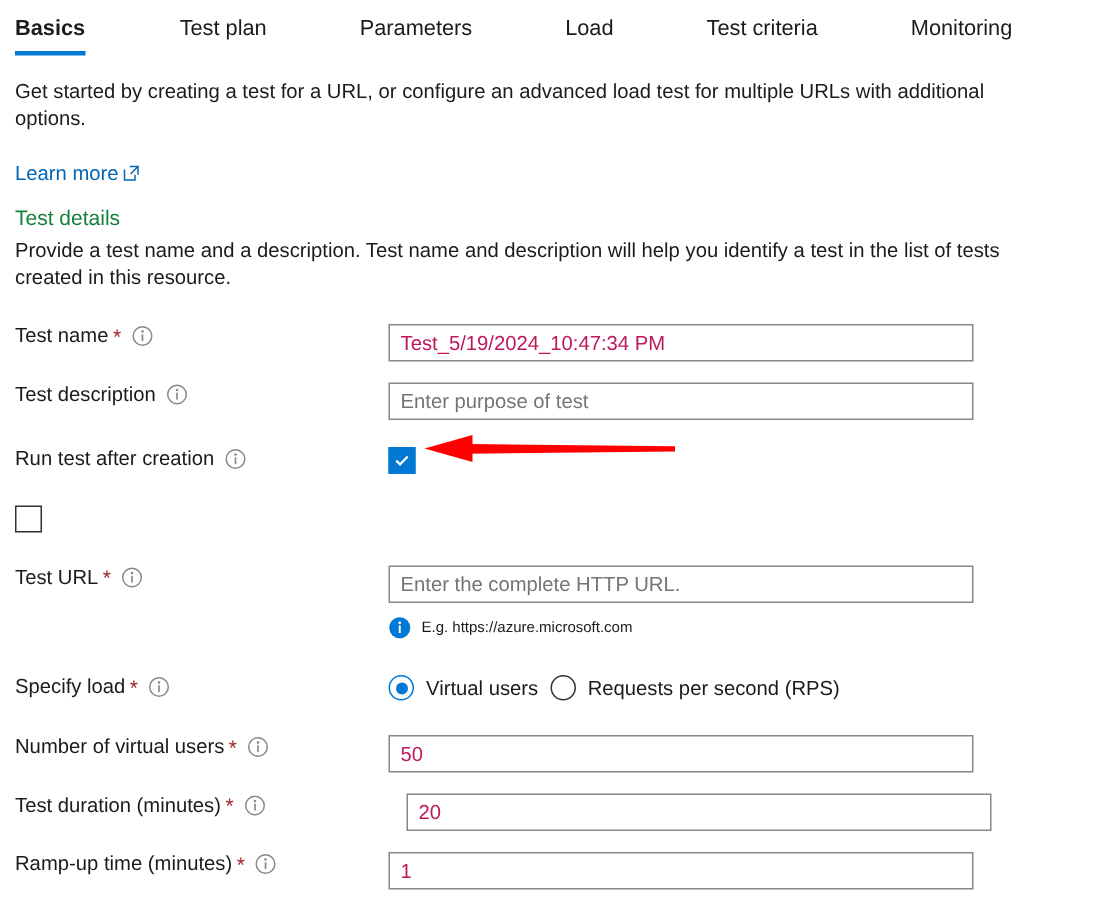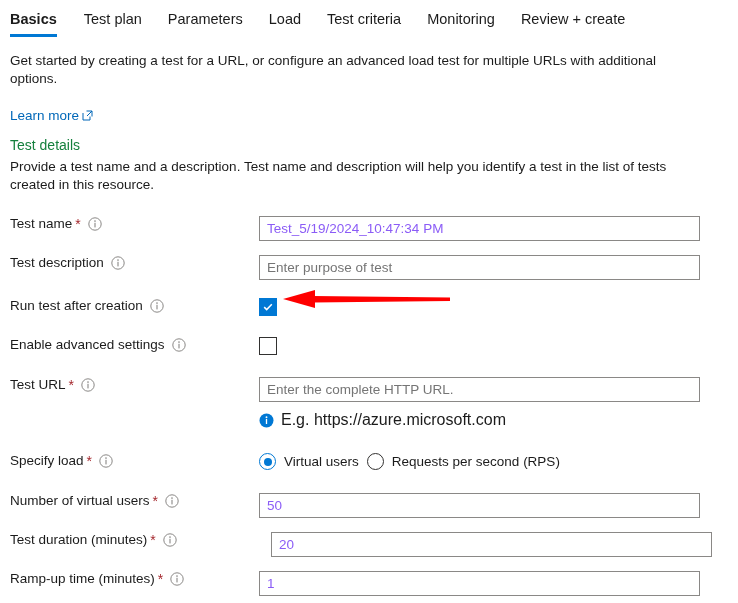--- a/index.html
+++ b/index.html
@@ -17,20 +17,21 @@
     -webkit-font-smoothing: antialiased;
   }
 
   
   .tabbar {
     display: flex;
     align-items: flex-start;
     padding: 0 0 0 10px;
     height: 36px;
     box-sizing: border-box;
+    gap: 36px;
   }
   .tab {
     position: relative;
     font-size: 14.5px;
     line-height: 1;
     color: #1b1b1b;
     padding: 12px 13px 0 13px;
     cursor: pointer;
     white-space: nowrap;
     user-select: none;
@@ -121,28 +122,28 @@
     margin-left: 3px;
     cursor: pointer;
   }
   .row-control {
     flex: 1;
     display: flex;
     flex-direction: column;
   }
 
   .text-input {
-    width: 441px;
+    width: 390px;
     height: 25px;
     box-sizing: border-box;
     border: 1px solid #8a8886;
     background: #ffffff;
     font-family: "Liberation Sans", sans-serif;
     font-size: 13.5px;
-    color: #8b5cf6;
+    color: #be185d;
     padding: 0 7px;
     outline: none;
     border-radius: 0;
   }
   .text-input::placeholder { color: #757575; }
 
   
   .checkbox {
     width: 18px;
     height: 18px;
@@ -190,21 +191,21 @@
     background: #0078d4;
     display: none;
   }
   .radio.selected .dot { display: block; }
 
   
   .hint-line {
     display: flex;
     align-items: center;
     gap: 7px;
-    font-size: 16px;
+    font-size: 10px;
     color: #1b1b1b;
     margin-top: 9px;
   }
   .hint-icon { width: 15px; height: 15px; flex: 0 0 15px; }
 
   
   .annotation-arrow {
     position: absolute;
     left: 283px;
     top: 288px;
@@ -307,30 +308,20 @@
       <div class="row-control">
         <div class="checkbox checked">
           <svg class="tick" width="12" height="12" viewBox="0 0 12 12">
             <path d="M2.2 6.1 L4.7 8.6 L9.8 3.3" fill="none" stroke="#ffffff" stroke-width="1.5"></path>
           </svg>
         </div>
       </div>
     </div>
 
     <div class="row" style="margin-bottom:22px;">
-      <div class="row-label">
-        <span>Enable advanced settings</span>
-        <span class="info-icon">
-          <svg width="14" height="14" viewBox="0 0 14 14">
-            <circle cx="7" cy="7" r="6.2" fill="none" stroke="#8a8886" stroke-width="1"></circle>
-            <circle cx="7" cy="4" r="0.85" fill="#8a8886"></circle>
-            <rect x="6.45" y="5.8" width="1.1" height="4.6" fill="#8a8886"></rect>
-          </svg>
-        </span>
-      </div>
       <div class="row-control">
         <div class="checkbox">
           
         </div>
       </div>
     </div>
 
     <div class="row" style="margin-bottom:24px;">
       <div class="row-label">
         <span>Test URL</span>

